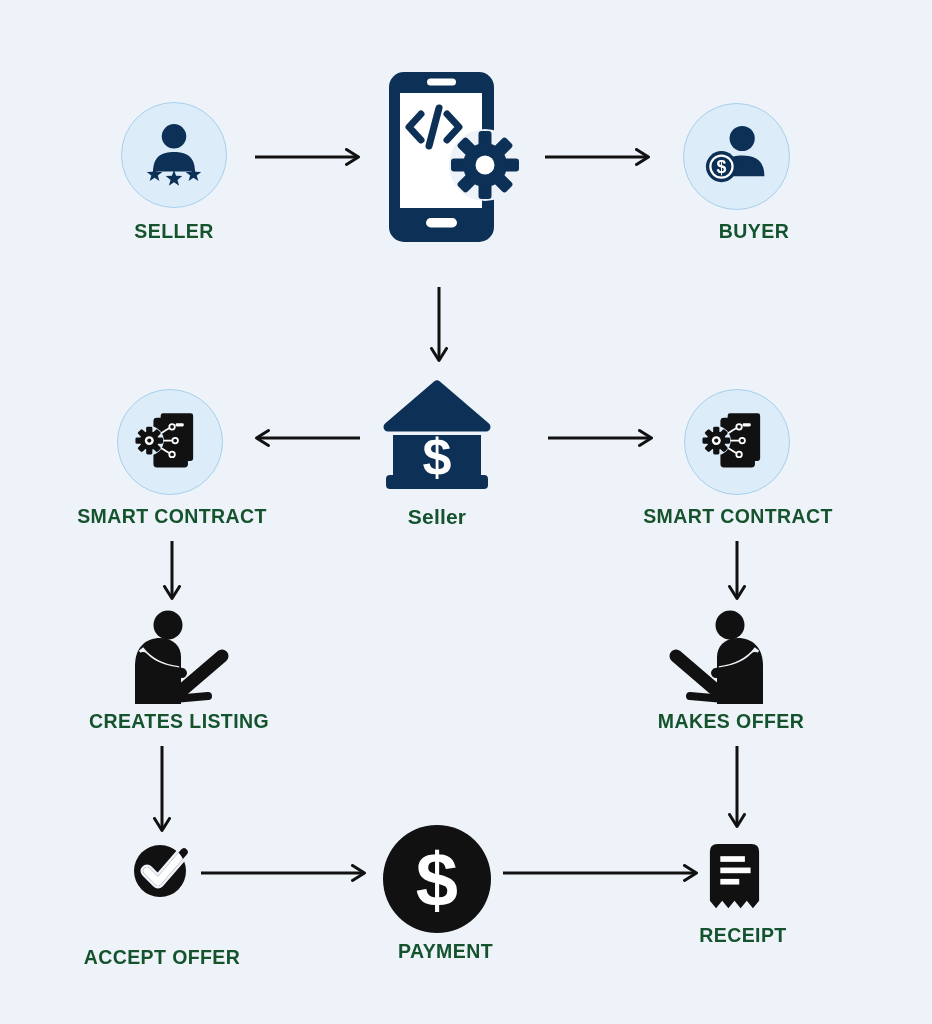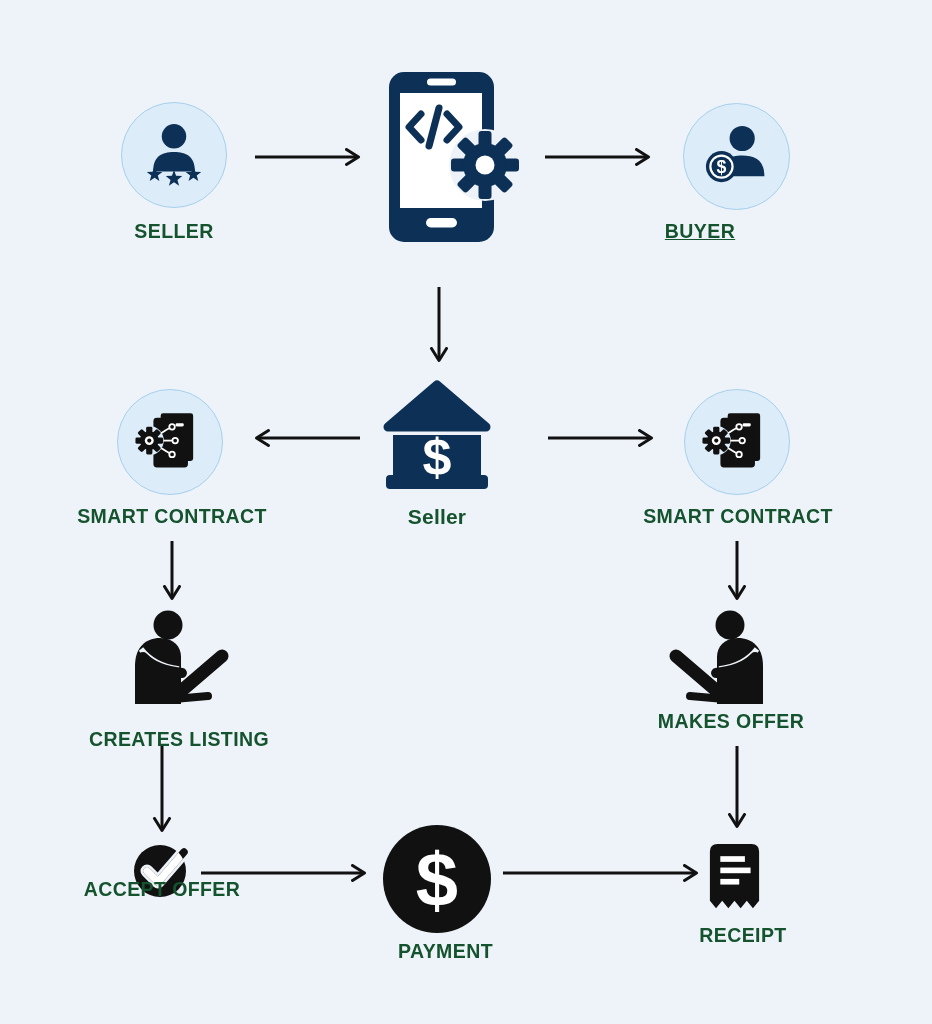--- a/index.html
+++ b/index.html
@@ -95,21 +95,21 @@
     <svg width="74" height="74" viewBox="0 0 100 100">
       <g fill="#0d3056">
         <circle cx="57" cy="25" r="17"></circle>
         <path d="M27,76 C27,54 40,48 57,48 C74,48 87,54 87,76 Z"></path>
         <circle cx="29" cy="63" r="21"></circle>
       </g>
       <circle cx="29" cy="63" r="15" fill="none" stroke="#ffffff" stroke-width="3"></circle>
       <text x="29" y="71.5" text-anchor="middle" font-family="Liberation Sans, sans-serif" font-size="24" font-weight="700" fill="#ffffff">$</text>
     </svg>
   </div>
-  <div class="label" style="left:700px;top:220px;text-decoration:underline;">BUYER</div>
+  <div class="label" style="left:754px;top:220px;">BUYER</div>
 
   <div class="circle-badge" style="left:117px;top:389px;width:106px;height:106px;">
     <svg width="76" height="76" viewBox="0 0 110 110">
       <rect x="40" y="12" width="50" height="72" rx="5" fill="#111" stroke="#dcecf9" stroke-width="3"></rect>
       <rect x="31" y="20" width="50" height="72" rx="5" fill="#111"></rect>
       <rect x="63" y="28" width="12" height="4.5" rx="2" fill="#fff"></rect>
       <g stroke="#fff" stroke-width="2.6" fill="none">
         <path d="M36,46 C43,42 48,38 54,35"></path>
         <path d="M38,53 H58"></path>
         <path d="M36,60 C43,64 48,68 54,71"></path>
@@ -181,21 +181,21 @@
   <svg class="node-icon" style="left:128px;top:610px;" width="110" height="96" viewBox="0 0 110 96">
     <g fill="#111">
       <circle cx="40" cy="15" r="14.5"></circle>
       <path d="M7,94 V56 C7,37 18,28 32,28 C46,28 53,37 53,47 V94 Z"></path>
     </g>
     <path d="M13,39 C22,51 34,57 51,59" stroke="#eef3f9" stroke-width="5.5" fill="none"></path>
     <path d="M15,47 C25,57 37,61 54,63" stroke="#111" stroke-width="10" fill="none" stroke-linecap="round"></path>
     <path d="M52,82 L94,46" stroke="#111" stroke-width="13" stroke-linecap="round" fill="none"></path>
     <path d="M46,89 L80,86" stroke="#111" stroke-width="8" stroke-linecap="round" fill="none"></path>
   </svg>
-  <div class="label" style="left:179px;top:710px;margin-top:18px;">CREATES LISTING</div>
+  <div class="label" style="left:179px;top:710px;">CREATES LISTING</div>
 
   <svg class="node-icon" style="left:660px;top:610px;" width="110" height="96" viewBox="0 0 110 96">
     <g transform="translate(110,0) scale(-1,1)">
       <g fill="#111">
         <circle cx="40" cy="15" r="14.5"></circle>
         <path d="M7,94 V56 C7,37 18,28 32,28 C46,28 53,37 53,47 V94 Z"></path>
       </g>
       <path d="M13,39 C22,51 34,57 51,59" stroke="#eef3f9" stroke-width="5.5" fill="none"></path>
       <path d="M15,47 C25,57 37,61 54,63" stroke="#111" stroke-width="10" fill="none" stroke-linecap="round"></path>
       <path d="M52,82 L94,46" stroke="#111" stroke-width="13" stroke-linecap="round" fill="none"></path>
@@ -208,21 +208,21 @@
     <defs>
         <clipPath id="ccc">
           <circle cx="27" cy="32" r="26"></circle>
         </clipPath>
       </defs>
     <circle cx="27" cy="32" r="26" fill="#111"></circle>
     <path d="M14,32 L25,43 L51,13" fill="none" stroke="#eef3f9" stroke-width="13" stroke-linecap="round" stroke-linejoin="round"></path>
     <path d="M14,32 L25,43 L51,13" fill="none" stroke="#111" stroke-width="7.5" stroke-linecap="round" stroke-linejoin="round"></path>
     <path d="M14,32 L25,43 L51,13" fill="none" stroke="#ffffff" stroke-width="7.5" stroke-linecap="round" stroke-linejoin="round" clip-path="url(#ccc)"></path>
   </svg>
-  <div class="label" style="left:162px;top:878px;text-align:center;">ACCEPT OFFER</div>
+  <div class="label" style="left:162px;top:946px;text-align:center;">ACCEPT OFFER</div>
 
   <svg class="node-icon" style="left:382px;top:824px;" width="110" height="110" viewBox="0 0 110 110">
     <circle cx="55" cy="55" r="54" fill="#111"></circle>
     <text x="55" y="82" text-anchor="middle" font-family="Liberation Sans, sans-serif" font-size="76" font-weight="700" fill="#ffffff">$</text>
   </svg>
   <div class="label" style="left:437px;top:940px;padding-left:17px;">PAYMENT</div>
 
   <svg class="node-icon" style="left:708px;top:842px;" width="53" height="70" viewBox="0 0 56 74">
     <path d="M10,2 H46 Q54,2 54,10 V62 L47.5,70 41,62 34.5,70 28,62 21.5,70 15,62 8.5,70 2,62 V10 Q2,2 10,2 Z" fill="#111"></path>
     <rect x="13" y="15" width="26" height="6" fill="#fff"></rect>

